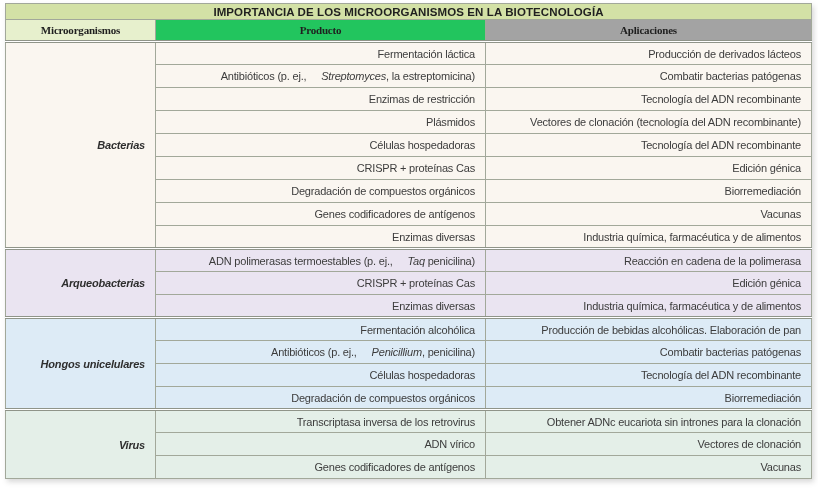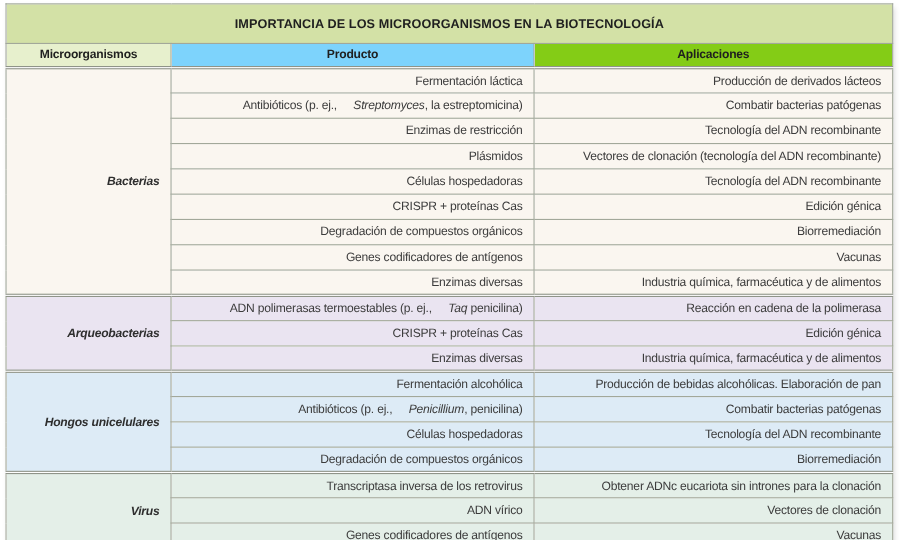--- a/index.html
+++ b/index.html
@@ -20,32 +20,33 @@
   table.main, td, th { border: 1px solid #a2a89a; }
   table.main { border: 1px solid #8f9489; }
   th, td {
     font-size: 11px;
     color: #3c3c3c;
     letter-spacing: -0.2px;
     white-space: nowrap;
     overflow: hidden;
   }
   tr.title-row th {
-    height: 36px;
+    height: 16px;
     text-align: center;
     font-weight: bold;
     font-size: 11.5px;
     color: #1f1f1f;
     letter-spacing: 0.1px;
   }
   tr.col-header-row th {
     height: 22px;
     text-align: center;
     font-weight: bold;
     color: #1f1f1f;
+    font-family: Liberation Serif, serif;
   }
   tbody td { height: 23px; padding: 0 10px; text-align: right; }
   td.section-label {
     font-weight: bold;
     color: #2e2e2e;
     padding-left: 13px;
     vertical-align: middle;
     font-style: italic;
   }
   tbody.sec tr:first-child td { border-top: 3px double #8f9489; }
@@ -62,22 +63,22 @@
     <col class="c1">
       <col class="c2">
       <col class="c3">
   </colgroup>
   <thead>
     <tr class="title-row">
       <th colspan="3" style="background-color: rgb(211, 225, 166);">IMPORTANCIA DE LOS MICROORGANISMOS EN LA BIOTECNOLOGÍA</th>
     </tr>
     <tr class="col-header-row">
       <th style="background-color: rgb(231, 240, 205);">Microorganismos</th>
-      <th style="background-color: #7dd3fc;">Producto</th>
-      <th style="background-color: #84cc16;">Aplicaciones</th>
+      <th style="background-color: #22c55e;">Producto</th>
+      <th style="background-color: #a3a3a3;">Aplicaciones</th>
     </tr>
   </thead>
 
   <tbody class="sec" style="background-color: rgb(250, 246, 240);">
     <tr>
       <td class="section-label" rowspan="9">Bacterias</td>
       <td>Fermentación láctica</td>
       <td>Producción de derivados lácteos</td>
     </tr>
     <tr>

